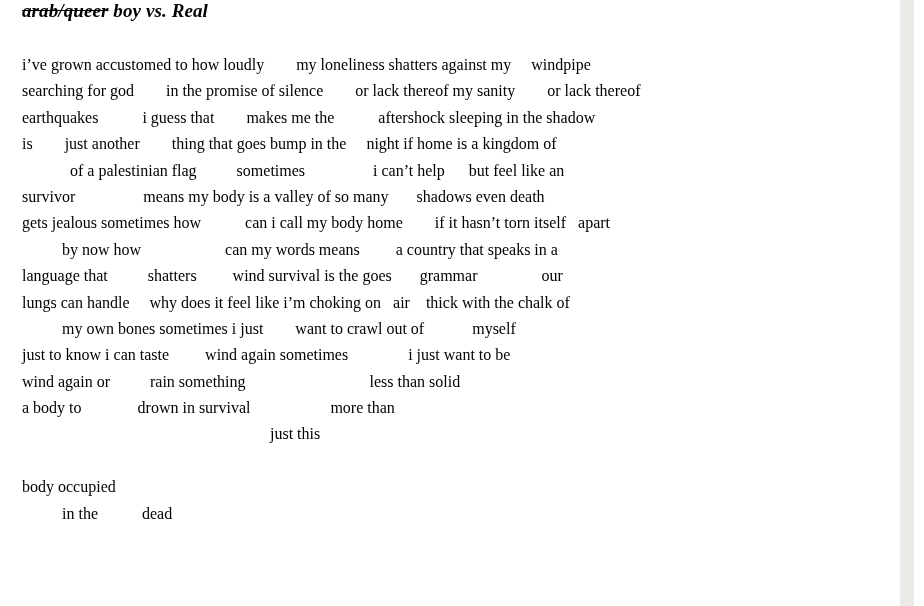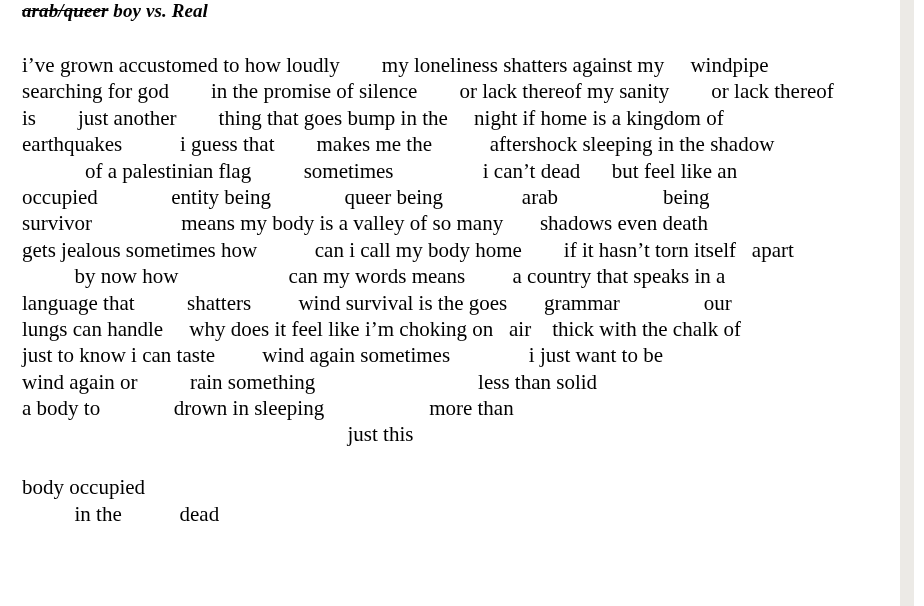--- a/index.html
+++ b/index.html
@@ -47,52 +47,52 @@
     position: absolute;
     left: 22px;
     top: 52px;
     width: 890px;
     font-size: 19.5px;
     line-height: 26.4px;
   }
   .line {
     white-space: pre;
     height: 26.4px;
-    font-size: 21px;
+    font-size: 16px;
   }
   .line.blank {
     height: 26.4px;
   }
 </style>
 </head>
 <body>
 
 <div class="page">
 
   <div class="right-gutter"></div>
 
   <div class="title">
     <span class="struck">arab/queer</span><span> boy vs. Real</span>
   </div>
 
   <div class="poem">
     <div class="line">i’ve grown accustomed to how loudly        my loneliness shatters against my     windpipe</div>
     <div class="line">searching for god        in the promise of silence        or lack thereof my sanity        or lack thereof</div>
+    <div class="line">earthquakes           i guess that        makes me the           aftershock sleeping in the shadow</div>
     <div class="line">is        just another        thing that goes bump in the     night if home is a kingdom of</div>
-    <div class="line">earthquakes           i guess that        makes me the           aftershock sleeping in the shadow</div>
-    <div class="line">            of a palestinian flag          sometimes                 i can’t dead      but feel like an</div>
-    <div class="line">occupied              entity being              queer being               arab                    being</div>
+    <div class="line">            of a palestinian flag          sometimes                 i can’t help      but feel like an</div>
     <div class="line">survivor                 means my body is a valley of so many       shadows even death</div>
     <div class="line">gets jealous sometimes how           can i call my body home        if it hasn’t torn itself   apart</div>
     <div class="line">          by now how                     can my words means         a country that speaks in a</div>
     <div class="line">language that          shatters         wind survival is the goes       grammar                our</div>
     <div class="line">lungs can handle     why does it feel like i’m choking on   air    thick with the chalk of</div>
+    <div class="line">          my own bones sometimes i just        want to crawl out of            myself</div>
     <div class="line">just to know i can taste         wind again sometimes               i just want to be</div>
     <div class="line">wind again or          rain something                               less than solid</div>
-    <div class="line">a body to              drown in sleeping                    more than</div>
+    <div class="line">a body to              drown in survival                    more than</div>
     <div class="line">                                                              just this</div>
     <div class="line blank"></div>
     <div class="line">body occupied</div>
     <div class="line">          in the           dead</div>
 
   </div>
 
 </div>
 
 </body></html>

